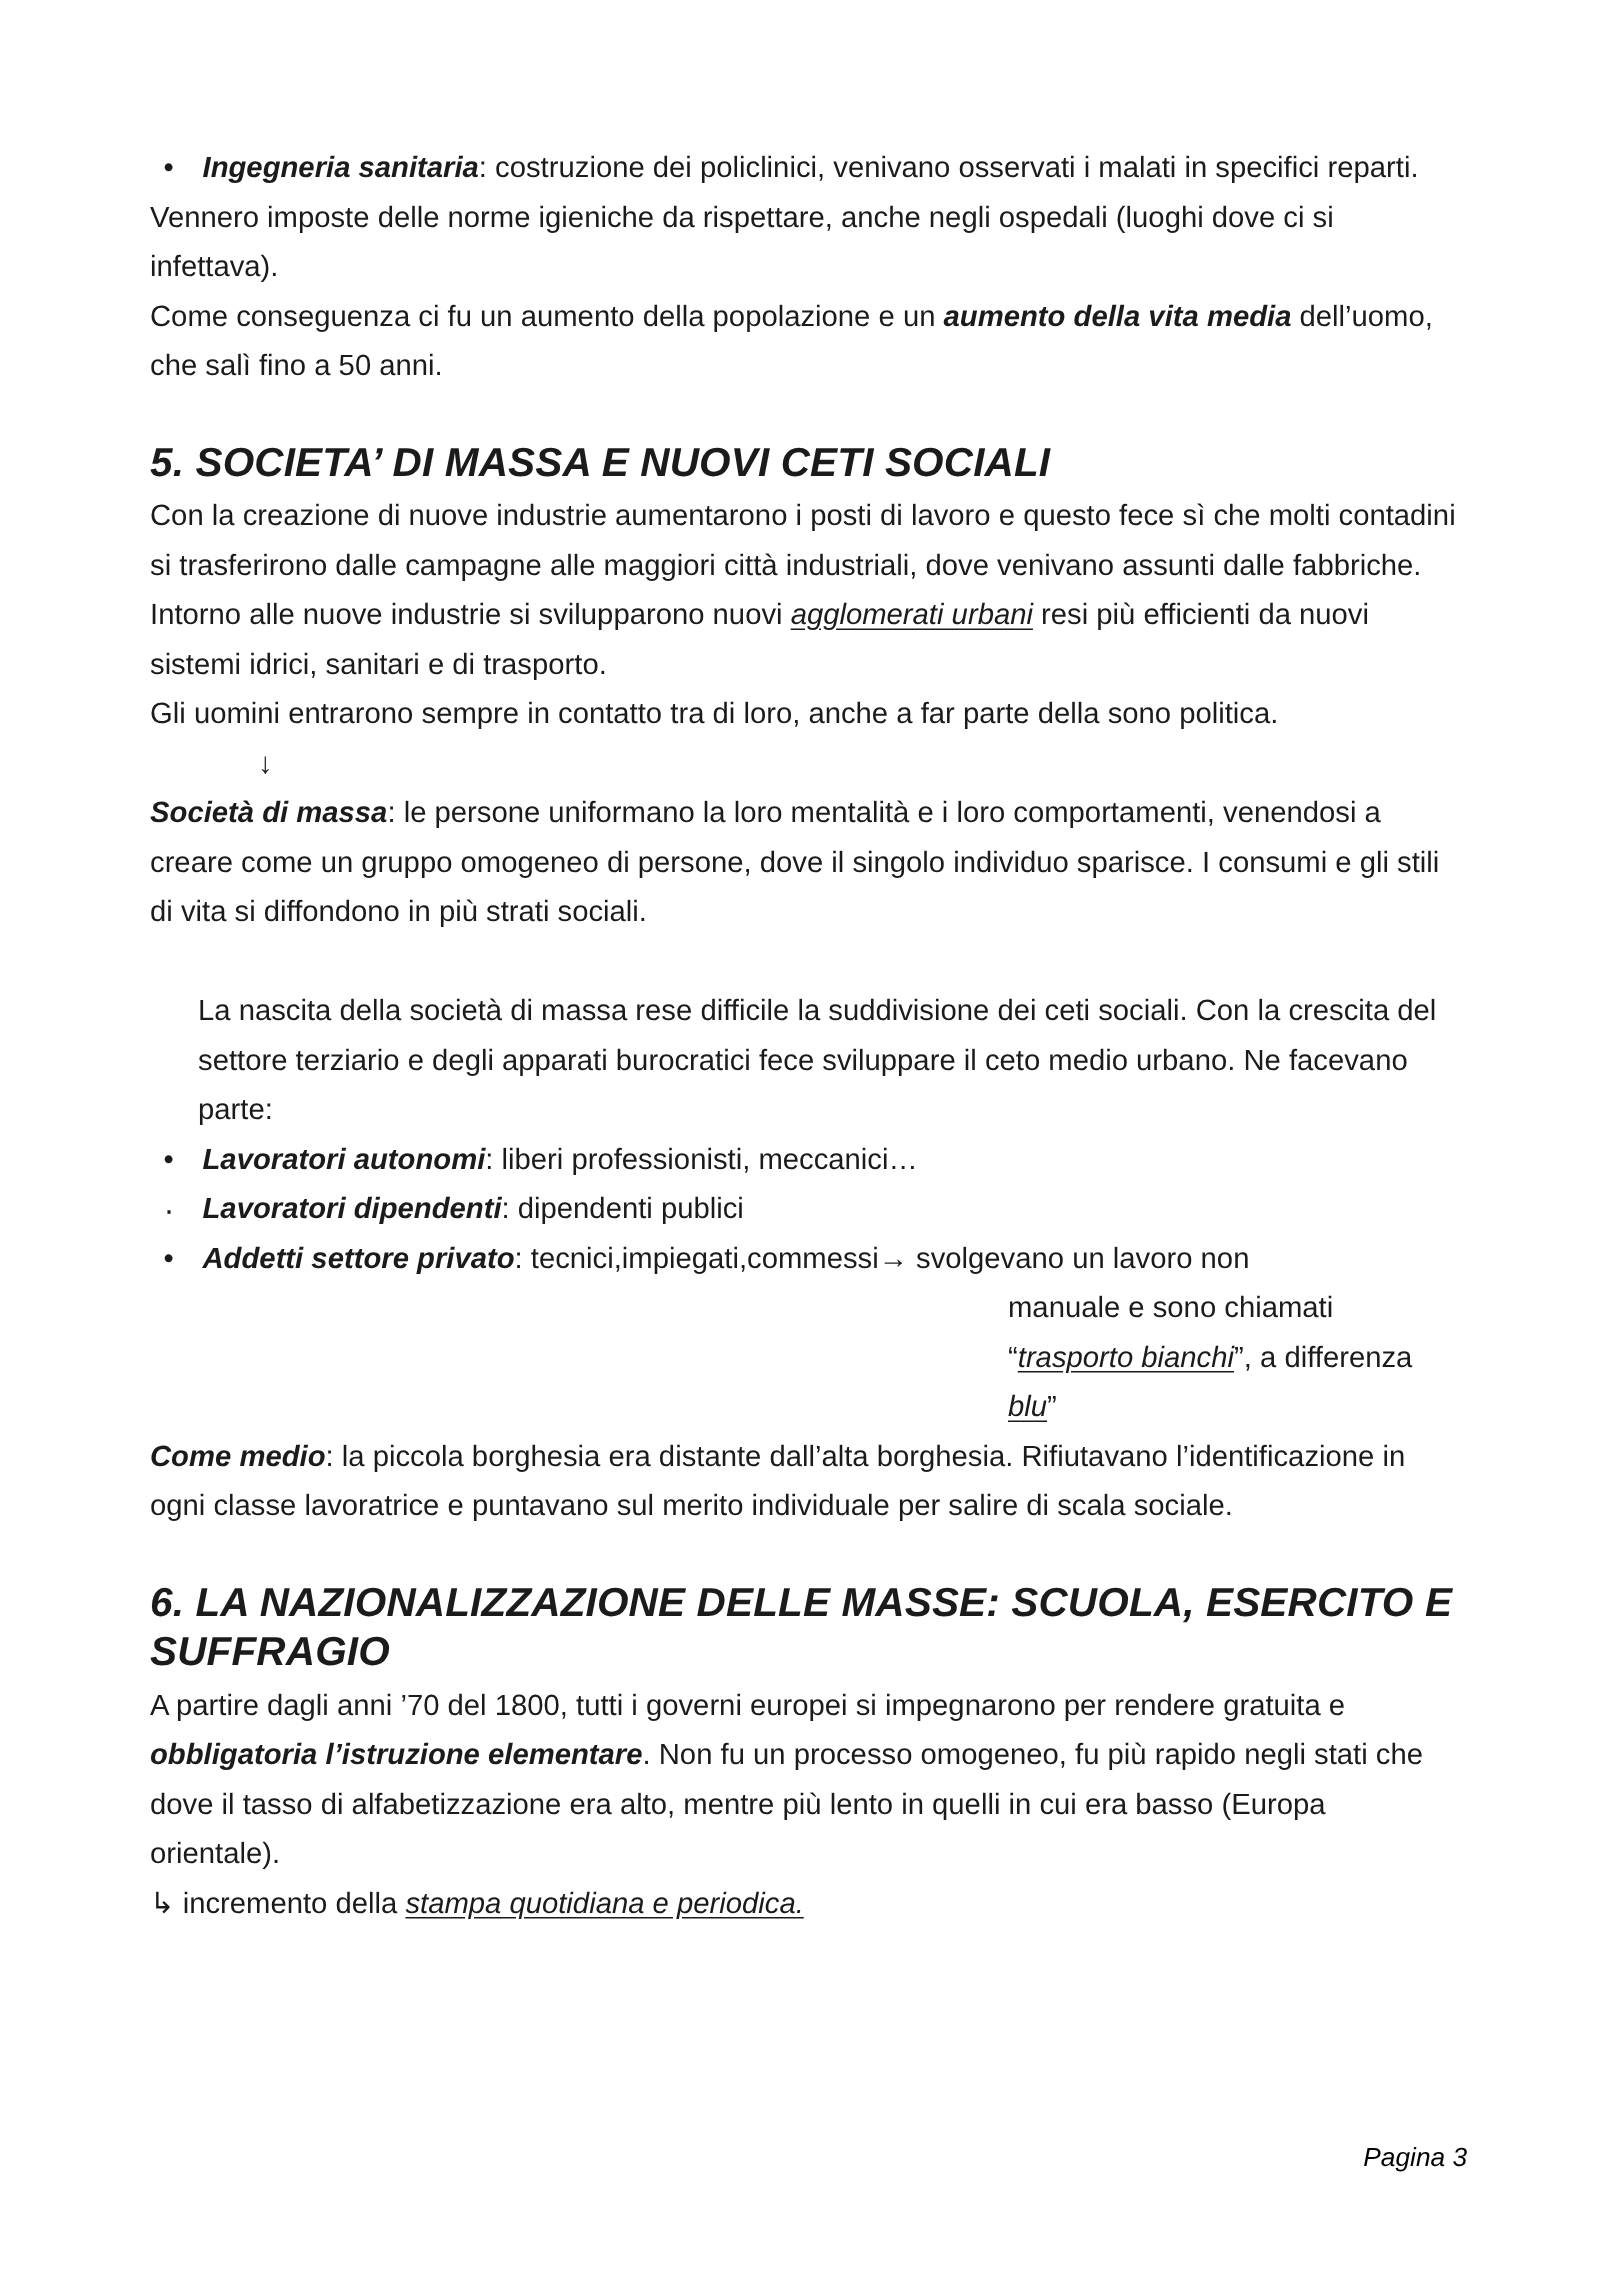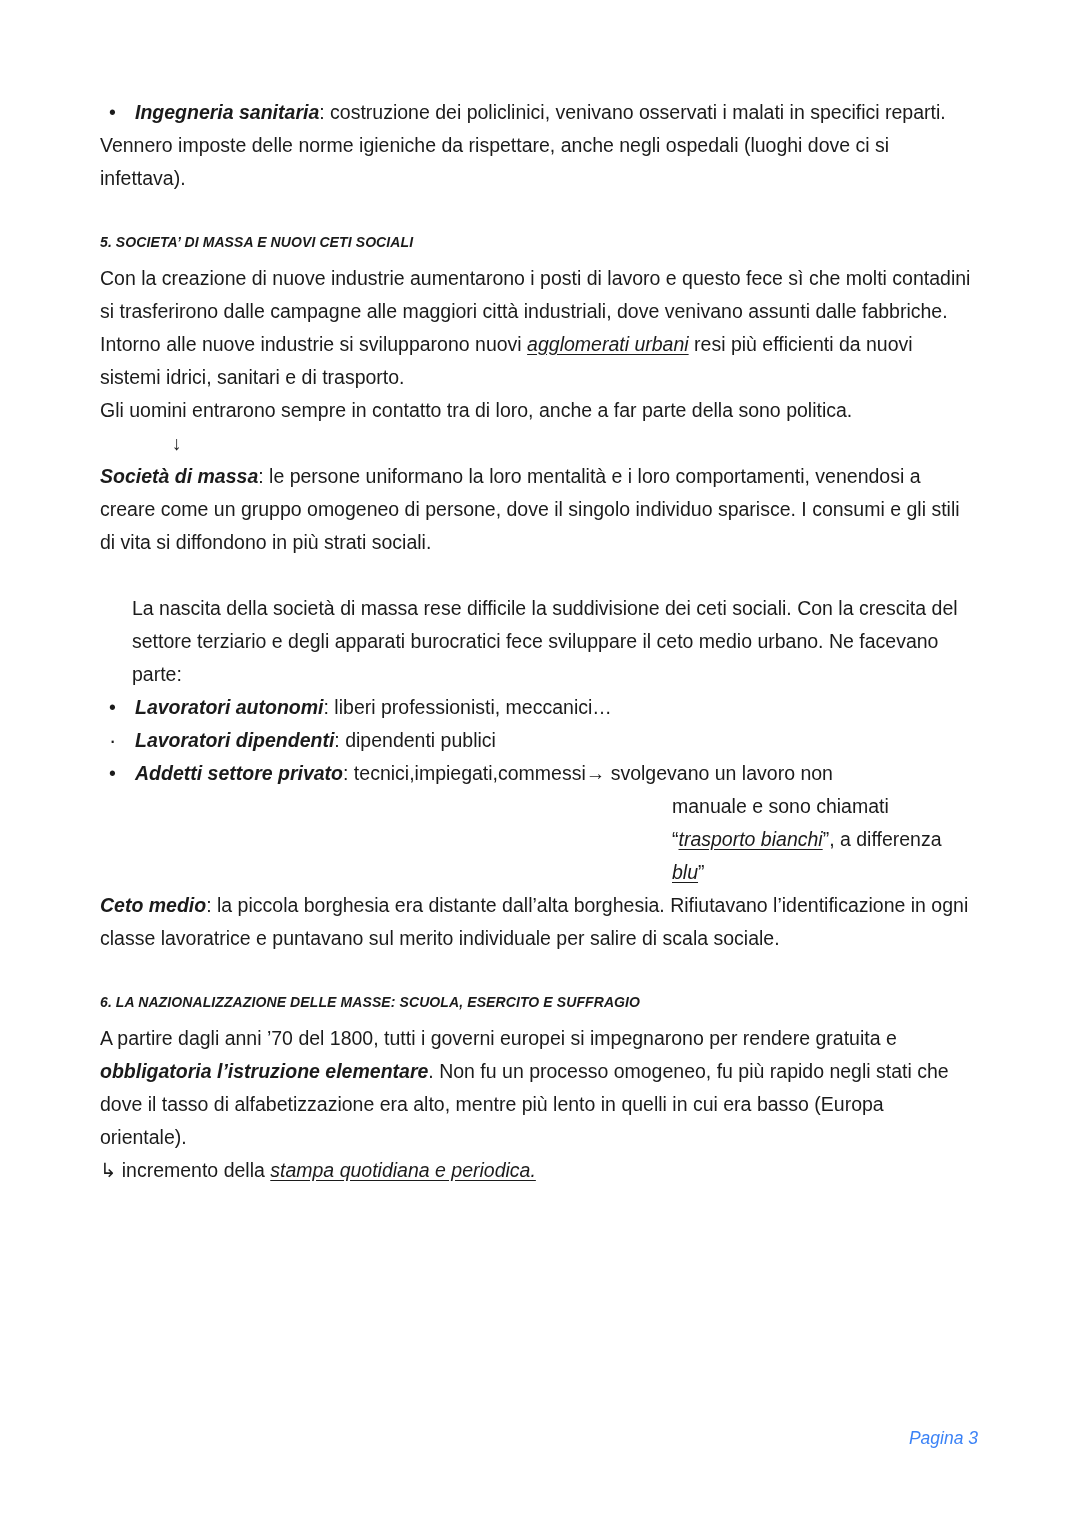--- a/index.html
+++ b/index.html
@@ -18,52 +18,53 @@
     overflow: hidden;
   }
   .para { font-weight: 400; }
   .bullet { display: flex; align-items: flex-start; }
   .marker { flex: 0 0 35px; padding-left: 9px; }
   .marker.small { font-size: 22px; }
   .btext { flex: 1 1 auto; }
   .bi { font-weight: 700; font-style: italic; }
   .ui { font-style: italic; text-decoration: underline; text-underline-offset: 3px; text-align: right; }
   .heading {
-    font-size: 14px;
+    font-size: 27px;
     font-weight: 700;
     font-style: italic;
     margin-top: 31px;
     margin-bottom: 3px;
     letter-spacing: 0.1px;
   }
   .gap { margin-top: 33px; margin-left: 32px; }
   .arrow-line { padding-left: 72px; }
   .cont { padding-left: 572px; }
   .footer {
     position: absolute;
     right: 102px;
     bottom: 72px;
     font-style: italic;
     font-size: 17.5px;
-    color: #3b82f6;
+    color: #000000;
     text-align: center;
   }
 </style>
 </head>
 <body>
 
 <div class="page">
 
   <div class="bullet">
     <span class="marker">•</span>
     <p class="btext"><span class="bi">Ingegneria sanitaria</span><span>: costruzione dei policlinici, venivano osservati i malati in specifici reparti.</span></p>
   </div>
 
   <p class="para">Vennero imposte delle norme igieniche da rispettare, anche negli ospedali (luoghi dove ci si infettava).</p>
 
+  <p class="para"><span>Come conseguenza ci fu un aumento della popolazione e un </span><span class="bi">aumento della vita media</span><span> dell’uomo, che salì fino a 50 anni.</span></p>
 
 
   <h2 class="heading">5. SOCIETA’ DI MASSA E NUOVI CETI SOCIALI</h2>
 
   <p class="para"><span>Con la creazione di nuove industrie aumentarono i posti di lavoro e questo fece sì che molti contadini si trasferirono dalle campagne alle maggiori città industriali, dove venivano assunti dalle fabbriche. Intorno alle nuove industrie si svilupparono nuovi </span><span class="ui">agglomerati urbani</span><span> resi più efficienti da nuovi sistemi idrici, sanitari e di trasporto.</span></p>
 
   <p class="para">Gli uomini entrarono sempre in contatto tra di loro, anche a far parte della sono politica.</p>
 
   <p class="para arrow-line">↓</p>
 
@@ -85,21 +86,21 @@
     <span class="marker">•</span>
     <p class="btext"><span class="bi">Addetti settore privato</span><span>: tecnici,impiegati,commessi→ svolgevano un lavoro non</span></p>
   </div>
 
   <div class="cont">
     <p>manuale e sono chiamati</p>
     <p><span>“</span><span class="ui">trasporto bianchi</span><span>”, a differenza</span></p>
     <p><span class="ui">blu</span><span>”</span></p>
   </div>
 
-  <p class="para"><span class="bi">Ceto medio</span><span>: la piccola borghesia era distante dall’alta borghesia. Rifiutavano l’identificazione in ogni classe lavoratrice e puntavano sul merito individuale per salire di scala sociale.</span></p>
+  <p class="para"><span class="bi">Come medio</span><span>: la piccola borghesia era distante dall’alta borghesia. Rifiutavano l’identificazione in ogni classe lavoratrice e puntavano sul merito individuale per salire di scala sociale.</span></p>
 
   <h2 class="heading">6. LA NAZIONALIZZAZIONE DELLE MASSE: SCUOLA, ESERCITO E SUFFRAGIO</h2>
 
   <p class="para"><span>A partire dagli anni ’70 del 1800, tutti i governi europei si impegnarono per rendere gratuita e </span><span class="bi">obbligatoria l’istruzione elementare</span><span>. Non fu un processo omogeneo, fu più rapido negli stati che dove il tasso di alfabetizzazione era alto, mentre più lento in quelli in cui era basso (Europa orientale).</span></p>
 
   <p class="para"><span>↳ incremento della </span><span class="ui">stampa quotidiana e periodica.</span></p>
 
   <div class="footer">Pagina 3</div>
 
 </div>

